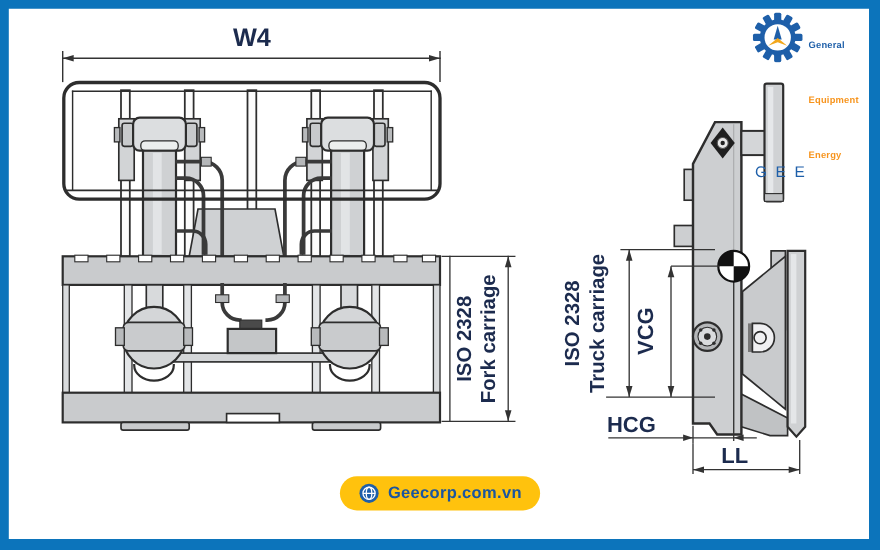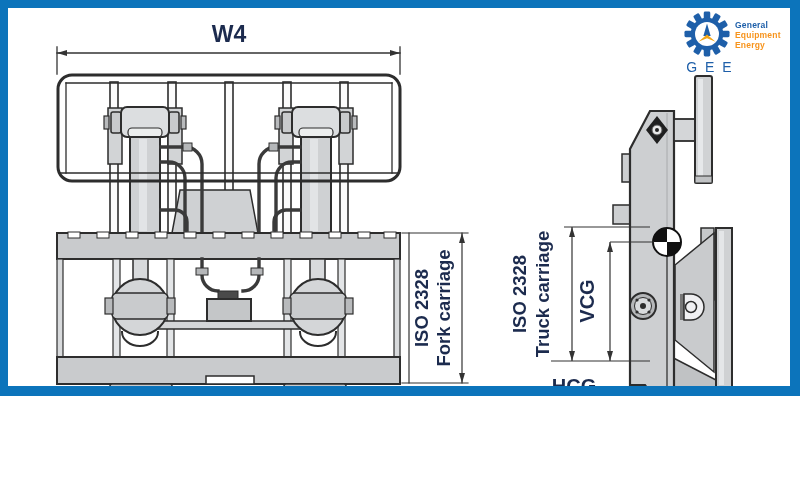--- a/index.html
+++ b/index.html
@@ -1,23 +1,23 @@
 <!DOCTYPE html>
 <html><head>
 <meta charset="utf-8">
 <style>
   html,body{margin:0;padding:0;background:#fff;font-family:"Liberation Sans",sans-serif;}
-  .stage{position:relative;width:800px;height:396px;background:#ffffff;overflow:hidden;}
+  .stage{position:relative;width:800px;height:500px;background:#ffffff;overflow:hidden;}
   .frame{position:absolute;inset:0;border-style:solid;border-color:#0C74BB;border-width:8px 10px 10px 8px;pointer-events:none;z-index:30;}
   svg.drawing{position:absolute;left:0;top:0;z-index:5;}
 
   
   .logo{position:absolute;top:11px;left:684px;width:110px;z-index:20;}
   .logo-row{display:flex;align-items:flex-start;gap:5px;}
-  .logo-lines{display:flex;flex-direction:column;margin-top:9px;line-height:10px;}
+  .logo-lines{display:flex;flex-direction:column;margin-top:25px;line-height:10px;gap:40px;}
   .logo-lines span{font-size:8.5px;font-weight:bold;letter-spacing:.2px;}
   .l1{color:#1E5FA9;} .l2{color:#F7941D;} .l3{color:#F7941D;}
   .gee{width:52px;text-align:center;margin-top:2px;font-size:14px;font-weight:normal;color:#1E5FA9;letter-spacing:2px;white-space:nowrap;}
 
   
   .footer{position:absolute;left:0;top:433px;width:100%;display:flex;justify-content:center;gap:24px;z-index:20;}
   .pill{display:flex;align-items:center;gap:8px;height:31px;padding:0 17px;border-radius:16px;background:#FFC20D;border:none;cursor:pointer;}
   .pill span{font-size:15px;font-weight:bold;color:#1A55A0;letter-spacing:.3px;}
   .pill svg{display:block;}
 
@@ -276,16 +276,27 @@
       <div class="logo-lines">
         <span class="l1">General</span>
         <span class="l2">Equipment</span>
         <span class="l3">Energy</span>
       </div>
     </div>
     <div class="gee">G E E</div>
   </div>
 
   <div class="footer">
+    <button class="pill">
+      <svg width="19" height="19" viewBox="0 0 24 24">
+        <circle cx="12" cy="12" r="11" fill="#1E5FA9"></circle>
+        <g stroke="#ffffff" stroke-width="1.5" fill="none">
+          <circle cx="12" cy="12" r="7"></circle>
+          <ellipse cx="12" cy="12" rx="3.2" ry="7"></ellipse>
+          <line x1="5" y1="12" x2="19" y2="12"></line>
+        </g>
+      </svg>
+      <span>Geecorp.com.vn</span>
+    </button>
   </div>
 
   <div class="frame"></div>
 </div>
 
 </body></html>

